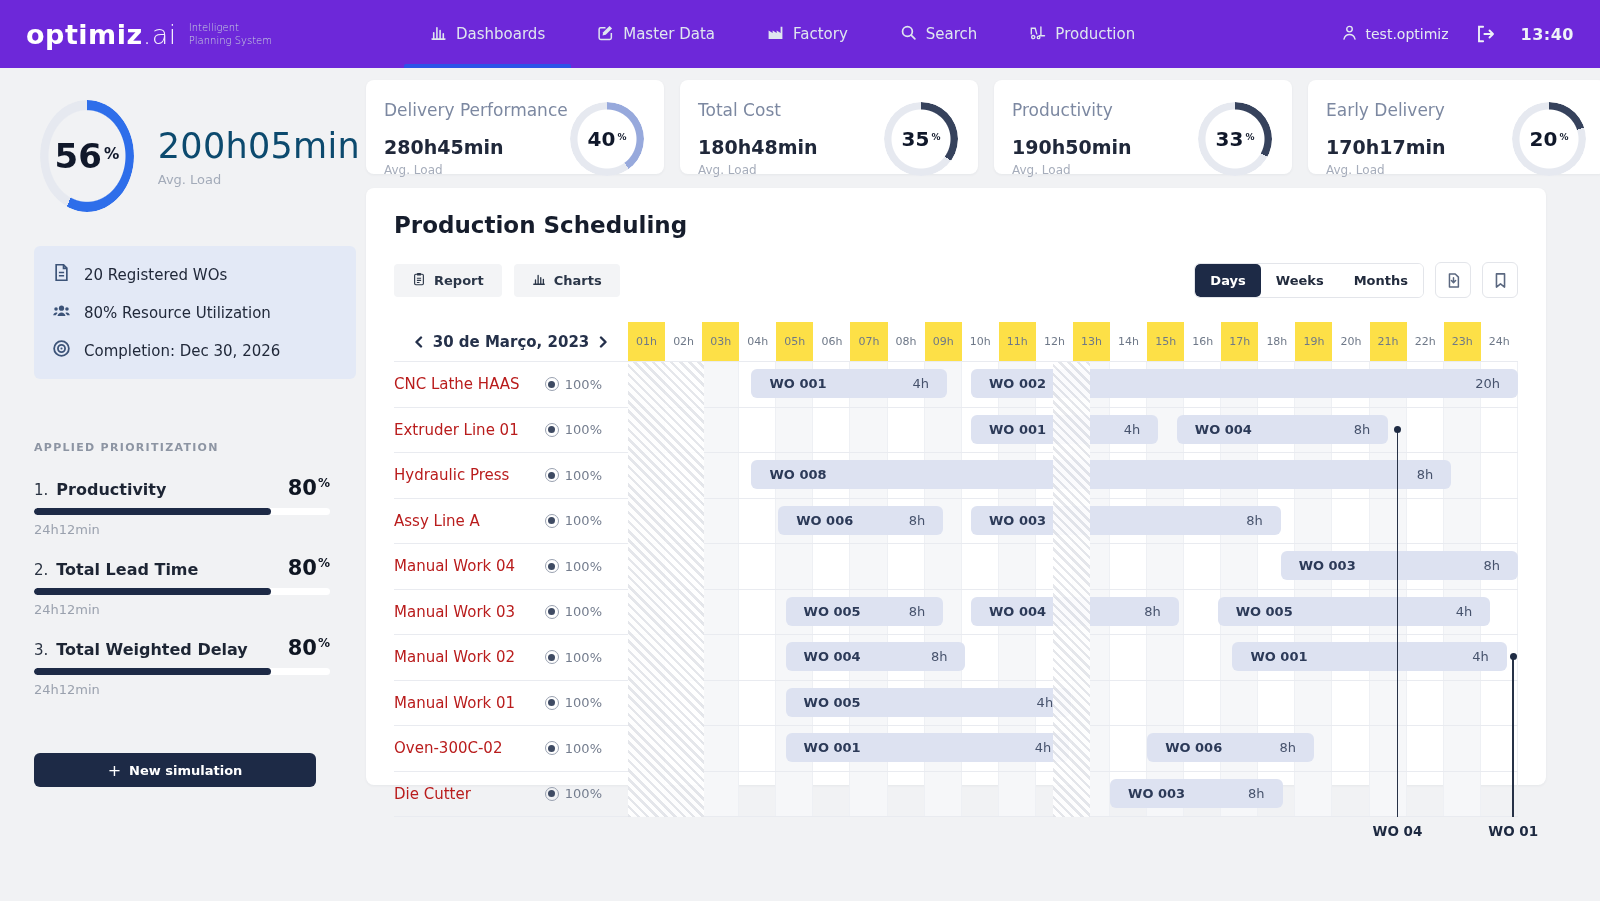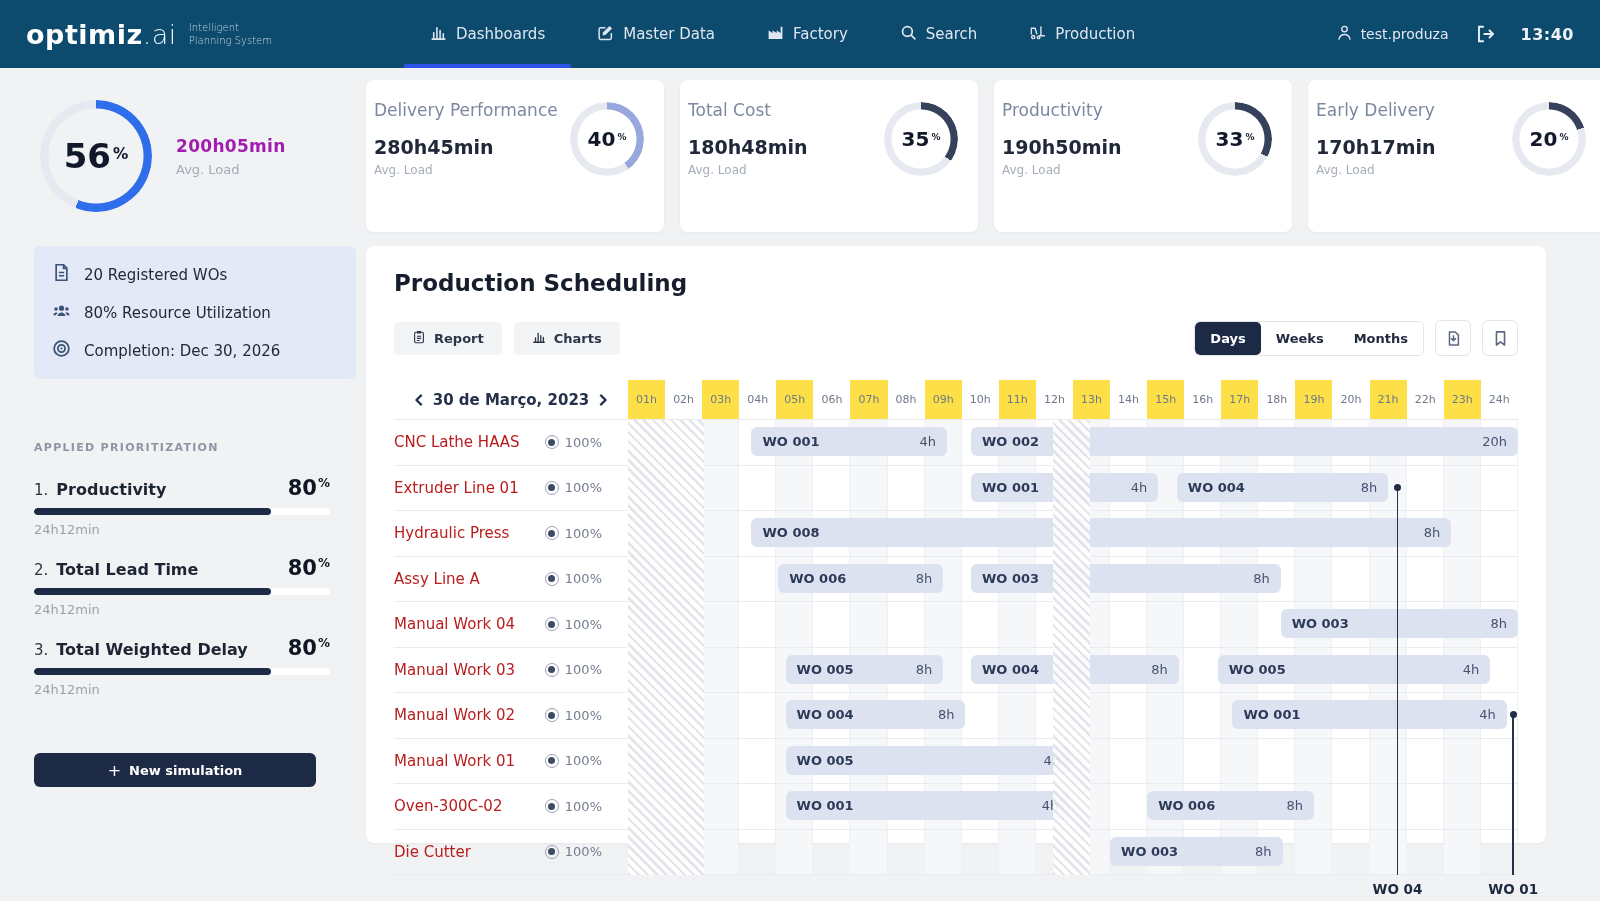--- a/index.html
+++ b/index.html
@@ -1,21 +1,21 @@
 <!DOCTYPE html>
 <html><head>
 <meta charset="utf-8">
 <style>
   * { margin:0; padding:0; box-sizing:border-box; }
   html,body { width:1600px; height:901px; overflow:hidden; }
   body { font-family:"DejaVu Sans","Liberation Sans",sans-serif; background:#f1f2f4; color:#1f2737; }
   .app { position:relative; width:1600px; height:901px; }
 
   
-  .topnav { position:relative; height:68px; background:#0c4a6e; display:flex; align-items:center; padding:0 26px; color:#eef2f8; }
+  .topnav { position:relative; height:68px; background:#6d28d9; display:flex; align-items:center; padding:0 26px; color:#eef2f8; }
   .logo { display:flex; align-items:center; gap:12px; cursor:pointer; }
   .logo-text { font-size:27px; letter-spacing:.5px; color:#ffffff; }
   .logo-text b { font-weight:700; }
   .logo-text .suffix { font-weight:300; opacity:.92; }
   .tagline { display:flex; flex-direction:column; font-size:10px; line-height:13px; color:#c9d2de; font-weight:300; }
   .nav-items { position:absolute; left:430px; top:0; height:68px; display:flex; align-items:center; gap:52px; }
   .nav-item { position:relative; height:68px; display:flex; align-items:center; gap:9px; font-size:15px; color:#dfe6ef; cursor:pointer; white-space:nowrap; }
   .nav-item svg { width:17px; height:17px; }
   .nav-item.active::after { content:""; position:absolute; left:-26px; right:-26px; bottom:0; height:4px; background:#2c52e8; border-radius:2px 2px 0 0; }
   .nav-right { margin-left:auto; display:flex; align-items:center; gap:26px; }
@@ -31,42 +31,42 @@
   .content { flex:1; padding-top:12px; }
 
   
   .gauge-block { display:flex; align-items:center; gap:24px; margin-left:6px; }
   .gauge { position:relative; border-radius:50%; }
   .gauge .ring { position:absolute; inset:0; border-radius:50%; }
   .gauge .pct { position:absolute; inset:0; display:flex; align-items:center; justify-content:center; font-weight:700; color:#10182a; }
   .gauge .pct sup { font-size:.45em; font-weight:700; margin-left:2px; transform:translateY(-2px); }
   .gauge-main { width:112px; height:112px; }
   .gauge-main .pct { font-size:34px; }
-  .gauge-meta .val { font-size:17px; font-weight:700; color:#a21caf; letter-spacing:.3px; }
+  .gauge-meta .val { font-size:35px; font-weight:400; color:#0c4a6e; letter-spacing:.3px; }
   .gauge-meta .lbl { font-size:13px; color:#a3abb9; margin-top:6px; }
   .stats-box { width:322px; margin-top:34px; background:#e3e9f6; border-radius:6px; padding:17px 18px; display:flex; flex-direction:column; gap:15px; }
   .stat-row { display:flex; align-items:center; gap:13px; font-size:15px; color:#21293a; }
   .stat-row svg { width:19px; height:19px; color:#3c5378; flex:0 0 19px; }
   .prio-heading { margin:62px 0 0 0; font-size:11px; font-weight:600; letter-spacing:1.3px; color:#8d95a3; }
   .prio-list { margin-top:22px; width:296px; }
   .prio-item { margin-bottom:19px; }
   .prio-top { display:flex; align-items:baseline; }
   .prio-rank { font-size:15px; color:#2a3342; margin-right:8px; }
   .prio-label { font-size:16px; font-weight:600; color:#1d2534; }
   .prio-pct { margin-left:auto; font-size:21px; font-weight:700; color:#0f1623; }
   .prio-pct sup { font-size:12px; margin-left:1px; }
   .prio-bar { margin-top:8px; height:7px; background:#ffffff; border-radius:4px; overflow:hidden; }
   .prio-fill { height:100%; background:#1d2a46; border-radius:4px; }
   .prio-time { margin-top:7px; font-size:13px; color:#9aa1ae; }
   .new-sim { margin-top:56px; width:282px; height:34px; background:#1d2a46; color:#fff; border:none; border-radius:6px; font-size:13px; font-weight:600; font-family:inherit; display:flex; align-items:center; justify-content:center; gap:8px; cursor:pointer; }
   .new-sim .plus { font-size:16px; font-weight:400; }
 
   
   .kpi-row { display:flex; gap:16px; margin-left:6px; }
-  .kpi-card { flex:0 0 298px; height:152px; background:#fff; border-radius:8px; box-shadow:0 1px 3px rgba(20,30,60,.05); padding:20px 8px; position:relative; }
+  .kpi-card { flex:0 0 298px; height:94px; background:#fff; border-radius:8px; box-shadow:0 1px 3px rgba(20,30,60,.05); padding:20px 18px; position:relative; }
   .kpi-title { font-size:17px; color:#7c88a1; }
   .kpi-value { font-size:19px; font-weight:700; color:#20283a; margin-top:16px; }
   .kpi-sub { font-size:12px; color:#a6adbb; margin-top:5px; }
   .gauge-kpi { position:absolute; right:20px; top:22px; width:74px; height:74px; }
   .gauge-kpi .pct { font-size:20px; }
 
   
   .main-card { width:1180px; margin:14px 0 0 6px; height:597px; background:#fff; border-radius:8px; box-shadow:0 1px 3px rgba(20,30,60,.05); padding:24px 28px 0 28px; }
   .main-title { font-size:23px; font-weight:600; color:#161d2c; }
   .toolbar { margin-top:24px; display:flex; align-items:center; }
@@ -94,21 +94,21 @@
   .gl-name { font-size:15px; color:#b91c1c; }
   .gl-load { display:flex; align-items:center; gap:6px; font-size:13px; color:#747d8e; }
   .radio { width:14px; height:14px; border:1.5px solid #99a1b0; border-radius:50%; display:inline-flex; align-items:center; justify-content:center; }
   .radio::after { content:""; width:7px; height:7px; border-radius:50%; background:#3f4b63; }
   .gchart { flex:1; position:relative; height:486px; }
   .gcols { position:absolute; left:0; top:0; right:0; height:455px; display:flex; }
   .gcol { flex:1; border-right:1px solid #eef0f4; }
   .gcol.tint { background:#f6f7f9; }
   .glanes { position:absolute; left:0; top:0; right:0; height:455px; }
   .glane { position:absolute; left:0; right:0; height:45.5px; border-bottom:1px solid #e9ebf0; }
-  .gbar { position:absolute; top:7px; height:29px; background:#dde2f1; border-radius:6px; display:flex; align-items:center; justify-content:space-between; padding:0 11px; overflow:hidden; }
+  .gbar { position:absolute; top:7px; height:29px; background:#dde2f1; border-radius:6px; display:flex; align-items:center; justify-content:space-between; padding:0 18px; overflow:hidden; }
   .gbar .wo { font-size:13px; font-weight:700; color:#2c3a58; white-space:nowrap; }
   .gbar .dur { font-size:13px; color:#46526c; white-space:nowrap; margin-left:18px; }
   .hatch { position:absolute; top:0; height:455px; background:repeating-linear-gradient(45deg, rgba(225,227,232,.85) 0 2.5px, rgba(255,255,255,.88) 2.5px 6.5px); z-index:3; }
   .marker-line { position:absolute; width:1.5px; background:#273247; z-index:4; }
   .marker-dot { position:absolute; width:7px; height:7px; border-radius:50%; background:#1f2c44; z-index:4; }
   .marker-label { position:absolute; top:461px; transform:translateX(-50%); font-size:13.5px; font-weight:700; color:#1d2940; z-index:4; white-space:nowrap; }
 </style>
 </head>
 <body>
 
@@ -159,21 +159,21 @@
             </svg></span>
           <span>Production</span>
         </div>
       </nav>
     <div class="nav-right">
       <div class="user">
         <span id="icon-person"><svg viewBox="0 0 16 16" fill="none" stroke="currentColor" stroke-width="1.3">
               <circle cx="8" cy="4.8" r="2.6"></circle>
               <path d="M2.8 14.2c.8-2.9 2.8-4.3 5.2-4.3s4.4 1.4 5.2 4.3" stroke-linecap="round"></path>
             </svg></span>
-        <span>test.produza</span>
+        <span>test.optimiz</span>
       </div>
       <div class="logout" id="icon-logout">
           <svg viewBox="0 0 16 16" fill="none" stroke="currentColor" stroke-width="1.5">
             <path d="M6.5 2.2H3.2v11.6h3.3" stroke-linecap="round"></path>
             <path d="M7.5 8h6.8M11.6 5.2L14.4 8l-2.8 2.8" stroke-linecap="round" stroke-linejoin="round"></path>
           </svg>
         </div>
       <div class="clock">13:40</div>
     </div>
   </header>

